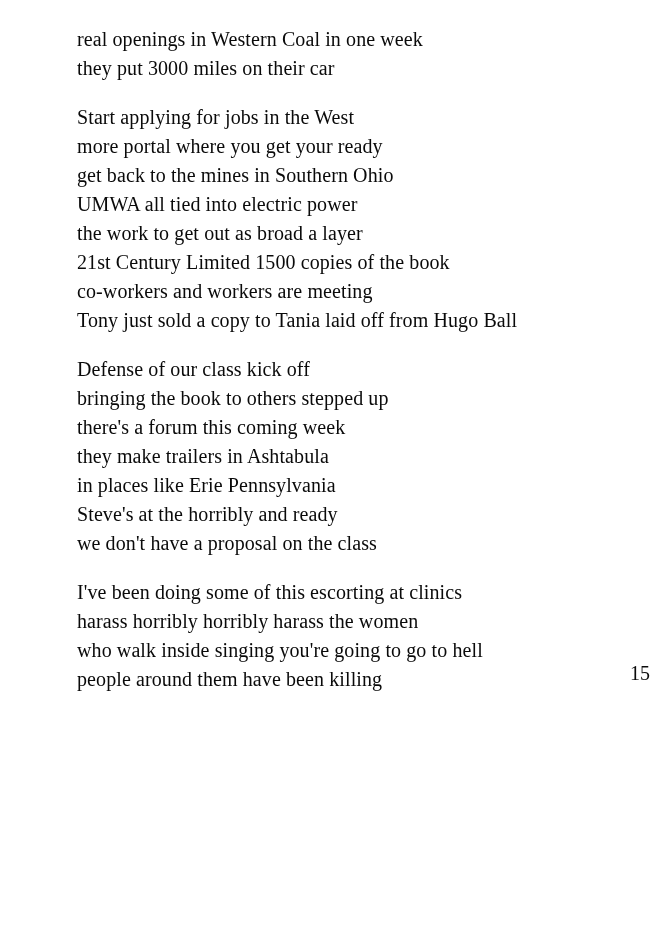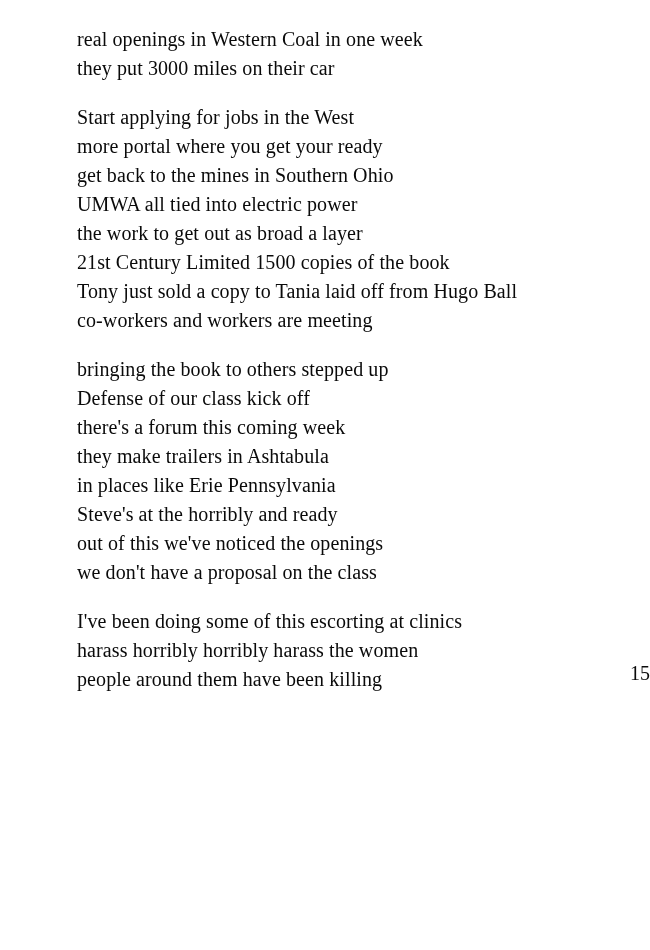--- a/index.html
+++ b/index.html
@@ -54,34 +54,34 @@
         <div class="line">real openings in Western Coal in one week</div>
         <div class="line">they put 3000 miles on their car</div>
       </div>
       <div class="stanza">
         <div class="line">Start applying for jobs in the West</div>
         <div class="line">more portal where you get your ready</div>
         <div class="line">get back to the mines in Southern Ohio</div>
         <div class="line">UMWA all tied into electric power</div>
         <div class="line">the work to get out as broad a layer</div>
         <div class="line">21st Century Limited 1500 copies of the book</div>
+        <div class="line">co-workers and workers are meeting</div>
         <div class="line">Tony just sold a copy to Tania laid off from Hugo Ball</div>
-        <div class="line">co-workers and workers are meeting</div>
       </div>
       <div class="stanza">
+        <div class="line">Defense of our class kick off</div>
         <div class="line">bringing the book to others stepped up</div>
-        <div class="line">Defense of our class kick off</div>
         <div class="line">there's a forum this coming week</div>
         <div class="line">they make trailers in Ashtabula</div>
         <div class="line">in places like Erie Pennsylvania</div>
         <div class="line">Steve's at the horribly and ready</div>
-        <div class="line">out of this we've noticed the openings</div>
         <div class="line">we don't have a proposal on the class</div>
       </div>
       <div class="stanza">
         <div class="line">I've been doing some of this escorting at clinics</div>
         <div class="line">harass horribly horribly harass the women</div>
+        <div class="line">who walk inside singing you're going to go to hell</div>
         <div class="line">people around them have been killing</div>
         <div class="line">they write down your license plate</div>
       </div>
     </div>
   <div class="page-number">15</div>
 </div>
 
 </body></html>

